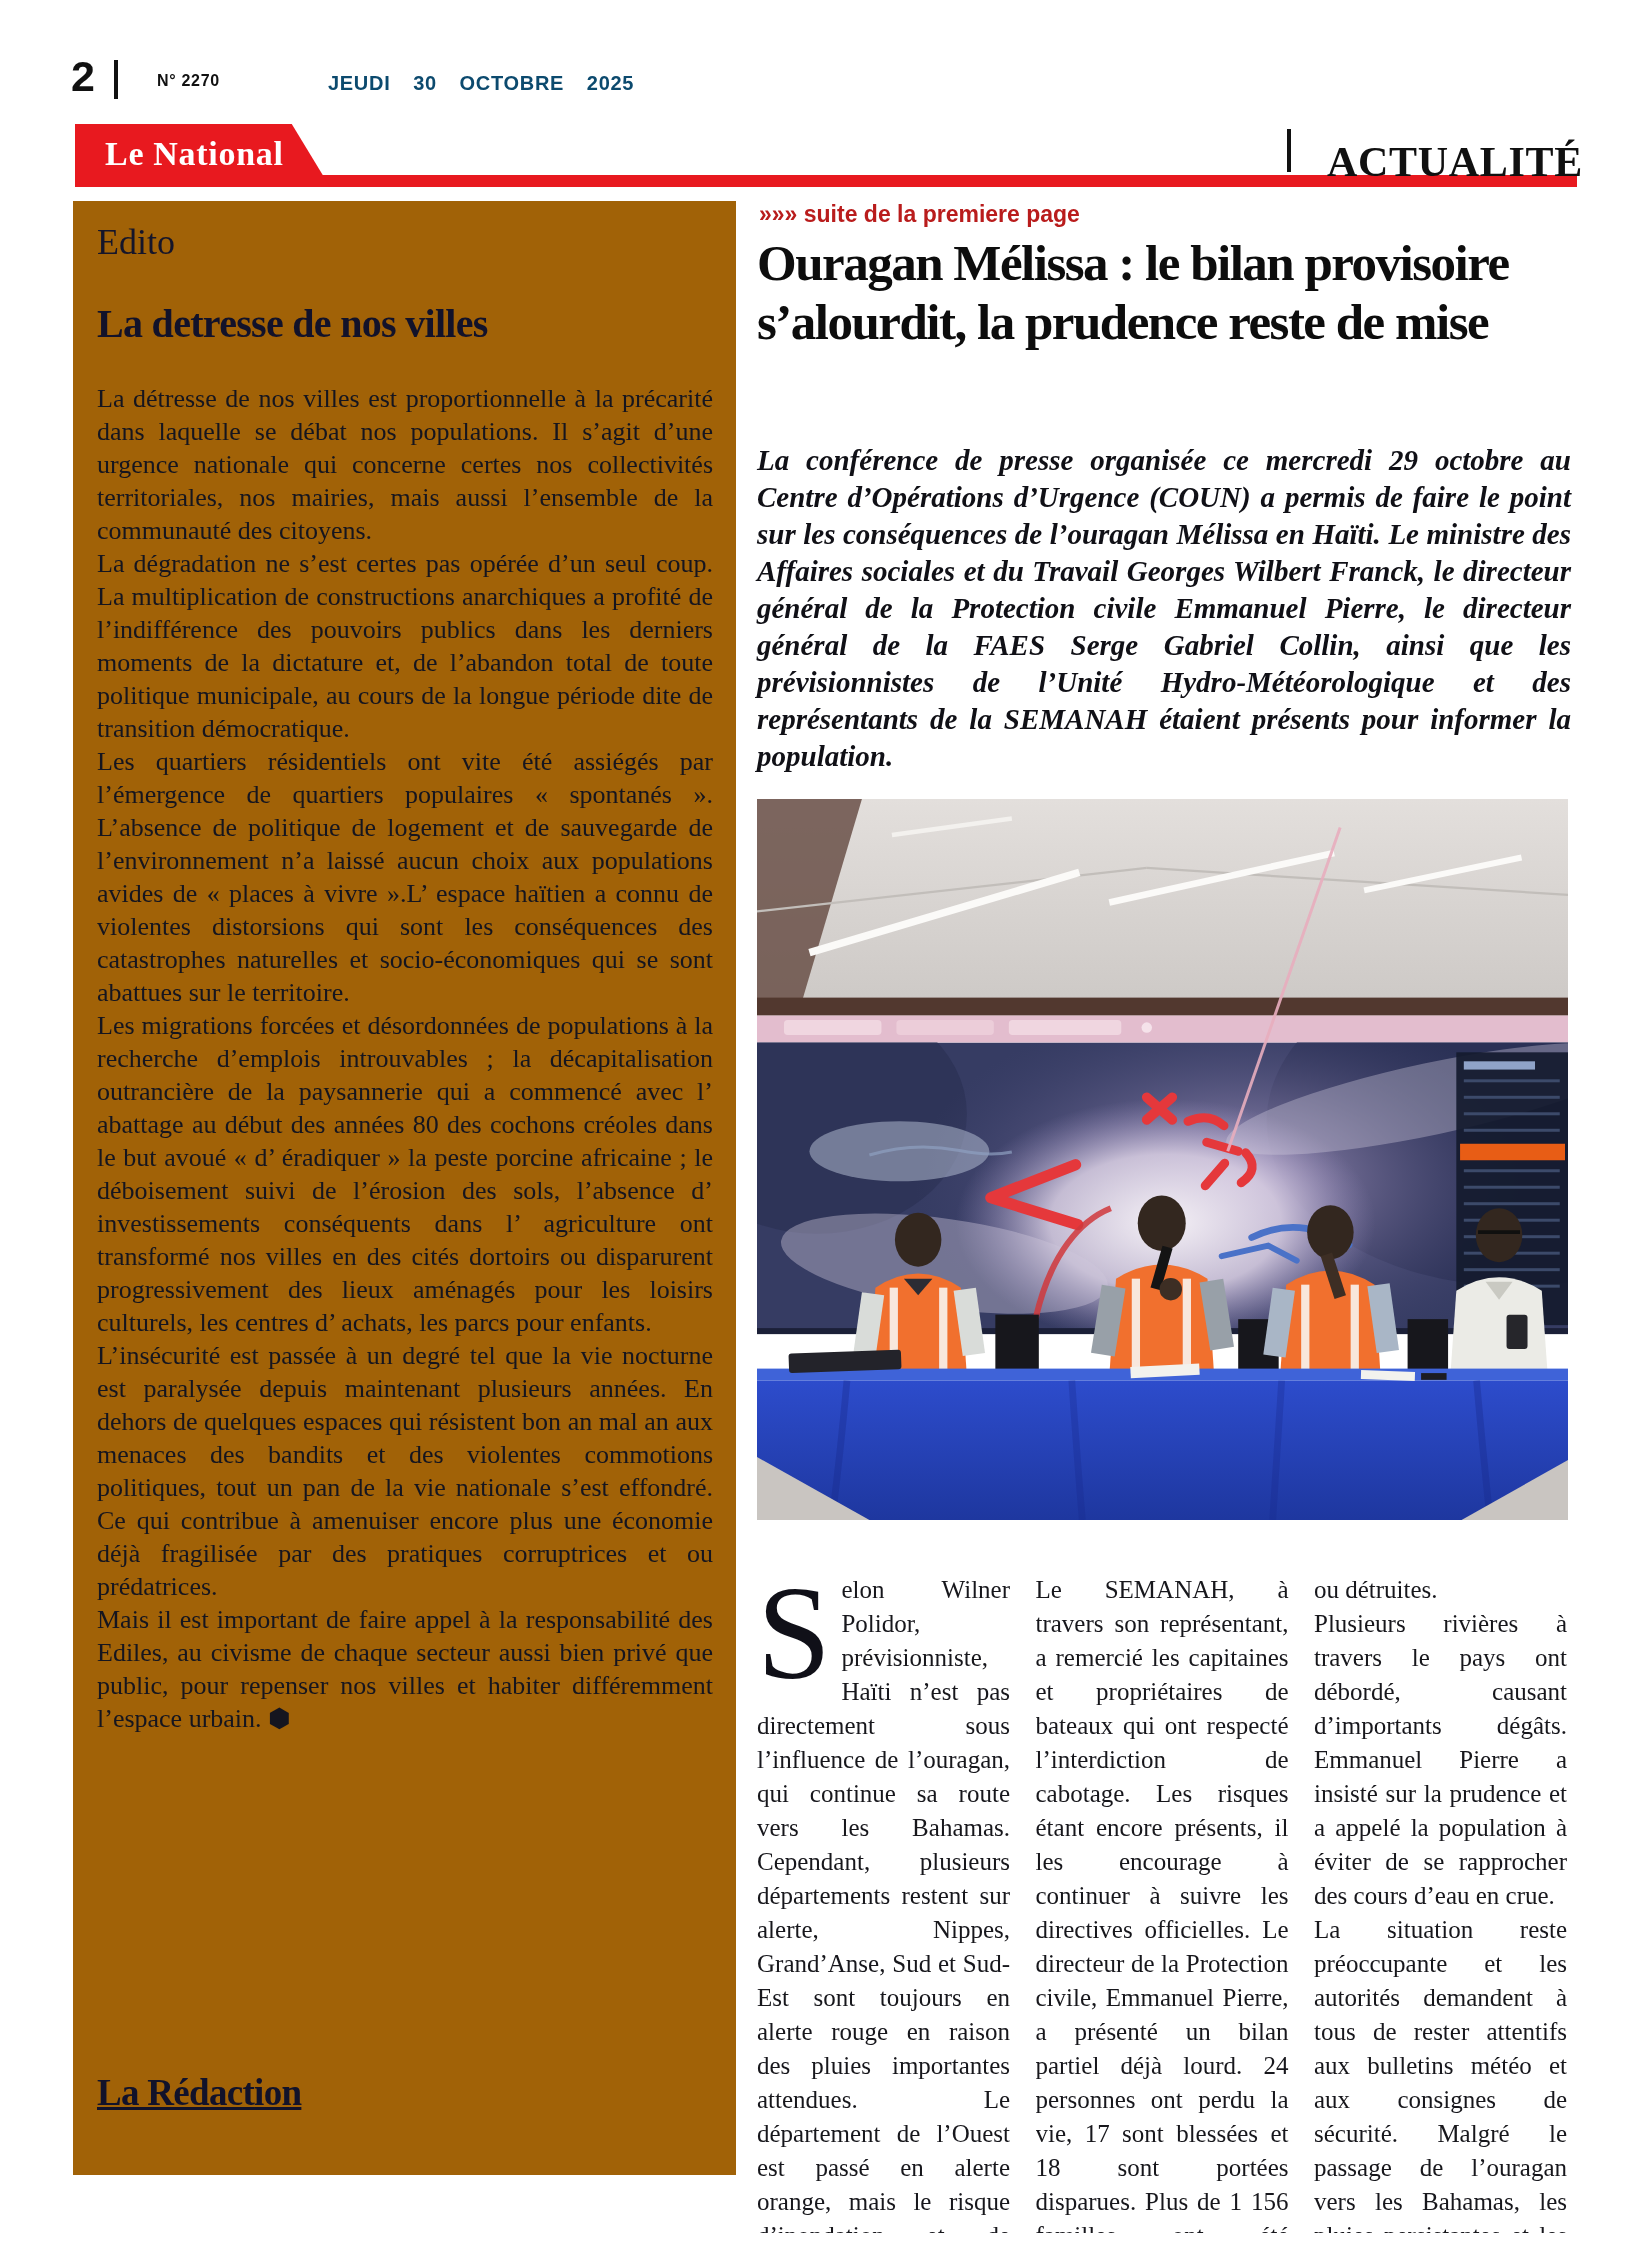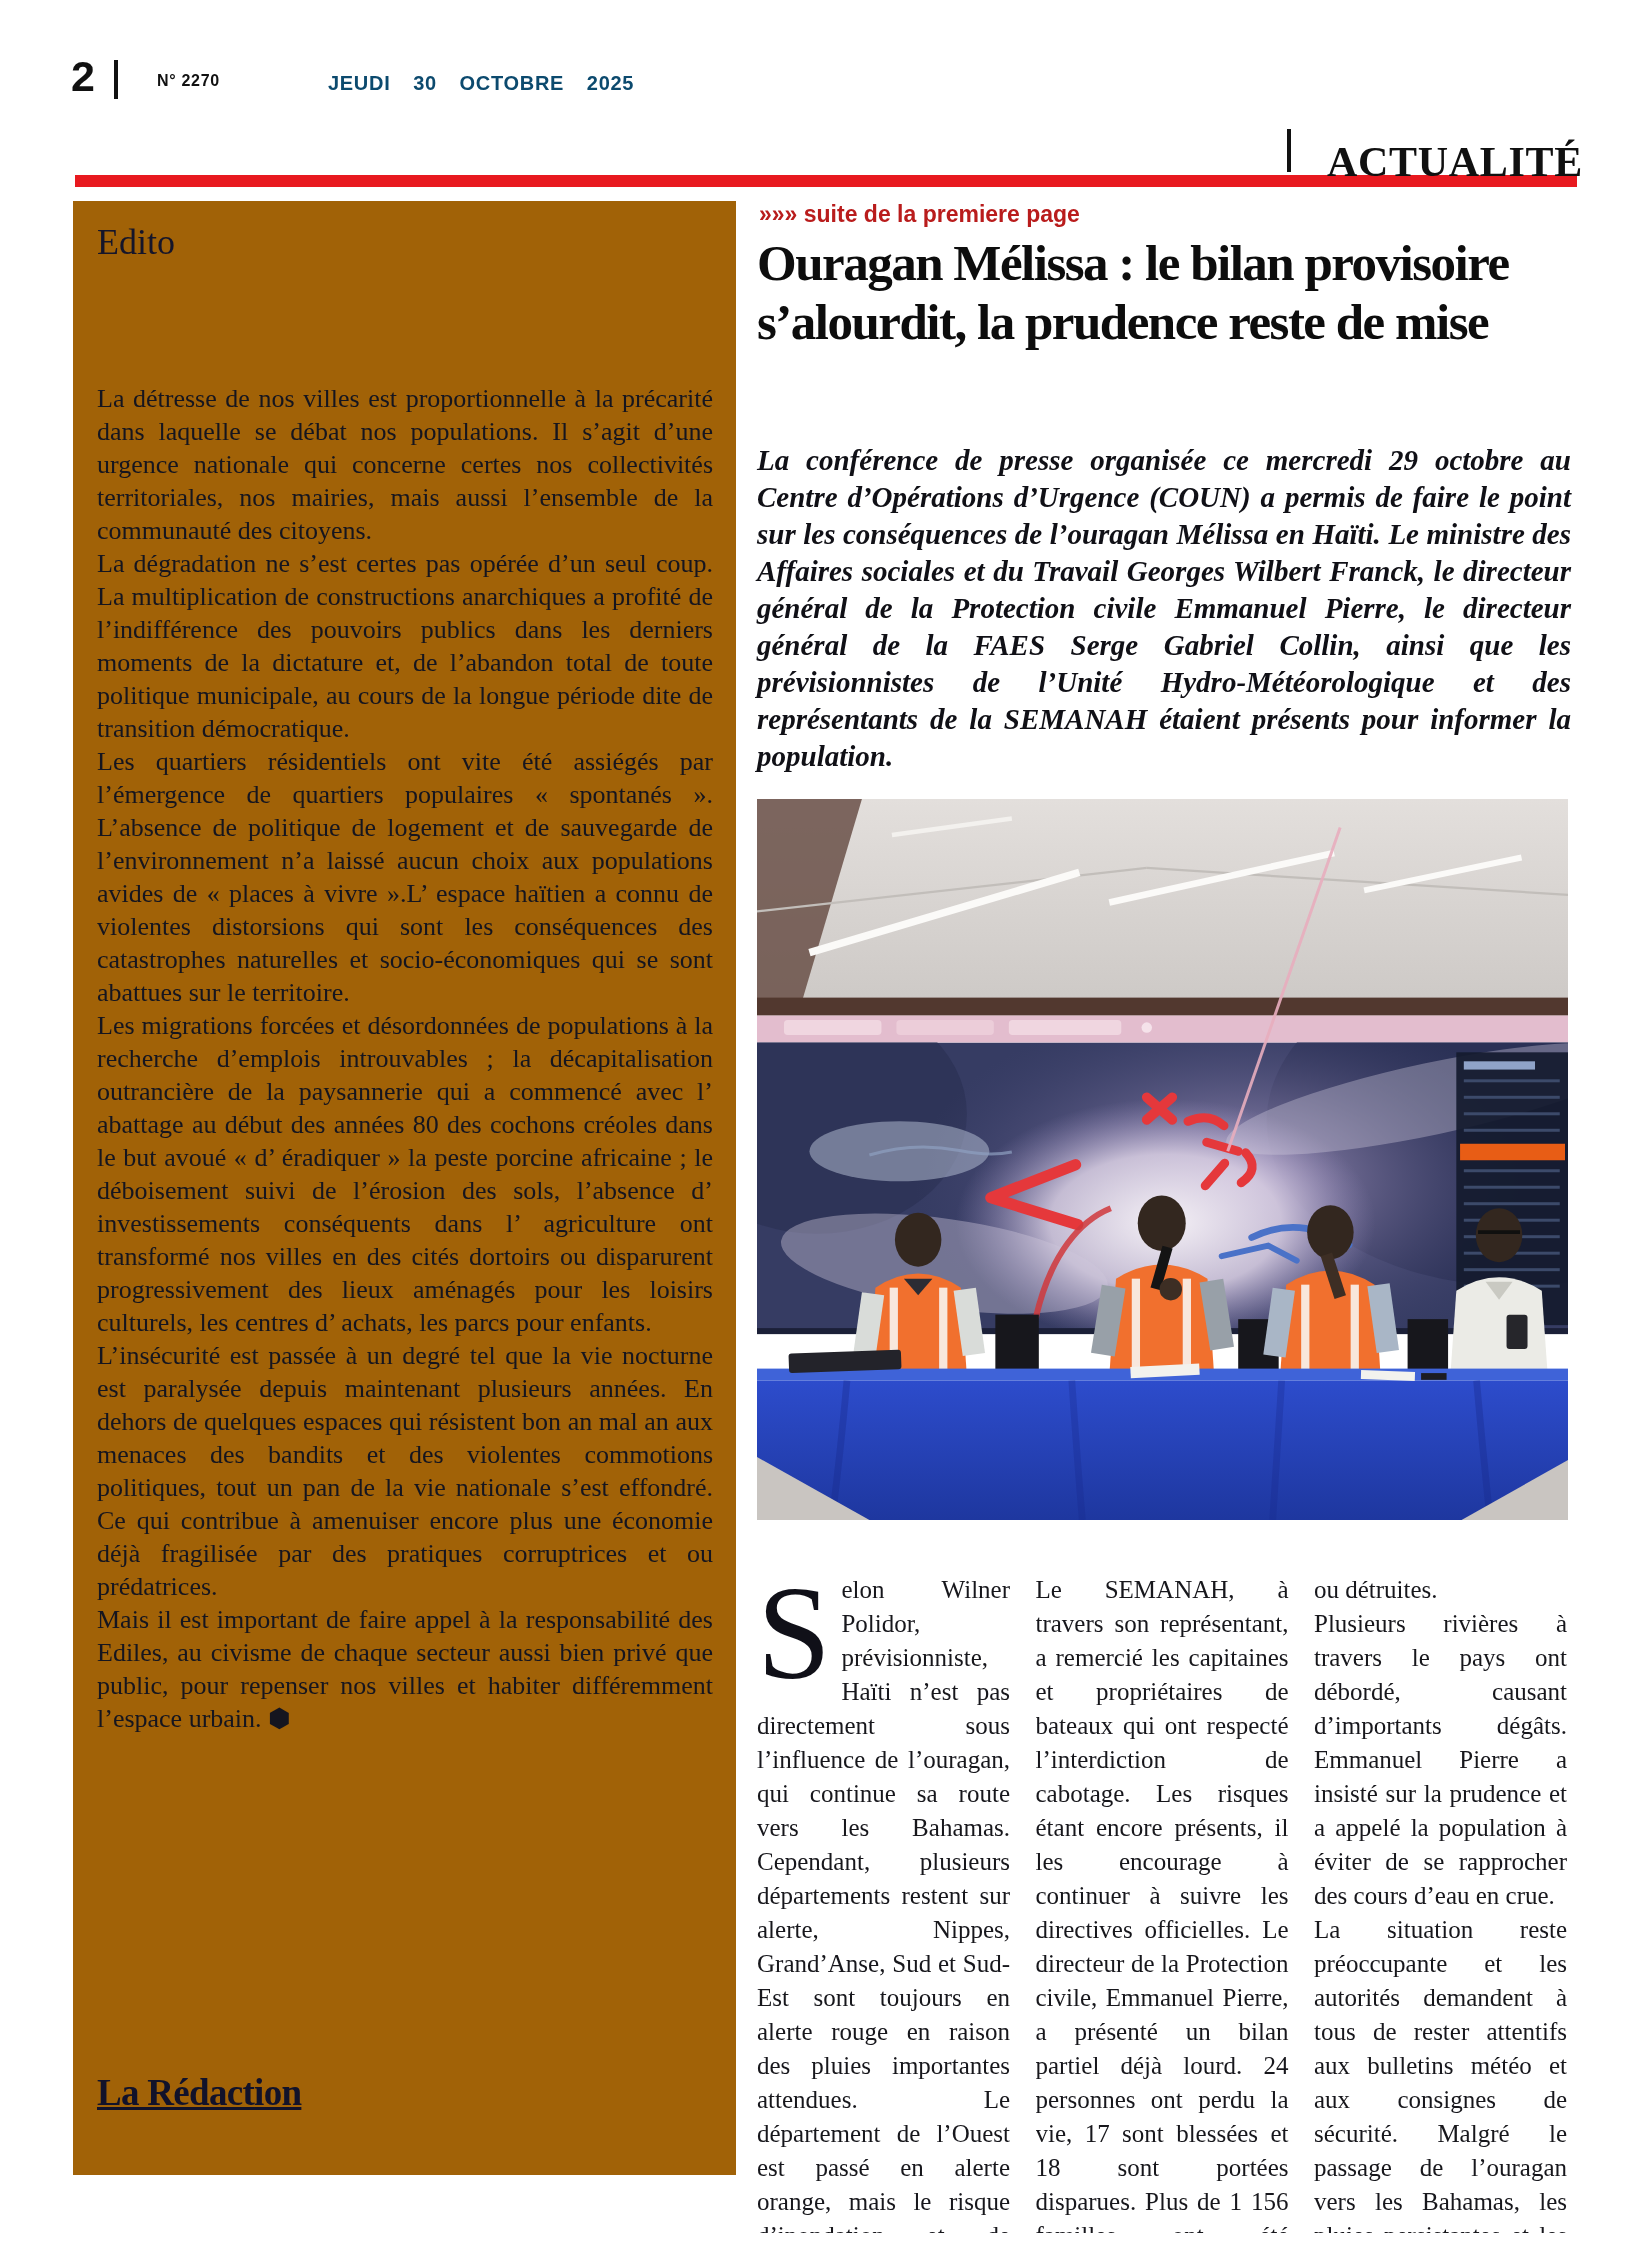--- a/index.html
+++ b/index.html
@@ -49,25 +49,29 @@
 </head>
 <body>
 
 <div class="page">
 
   <div class="pagenum">2</div>
   <div class="pagenum-bar"></div>
   <div class="issue">N° 2270</div>
   <div class="date">JEUDI  30  OCTOBRE  2025</div>
   <div class="red-strip"></div>
+  <div class="banner">
+    <div class="banner-text">Le National</div>
+  </div>
   <div class="section-bar"></div>
   <div class="section-title">ACTUALITÉ</div>
 
   <div class="edito">
     <div class="edito-kicker">Edito</div>
+    <div class="edito-title">La detresse de nos villes</div>
     <div class="edito-body">La détresse de nos villes est proportionnelle à la précarité dans laquelle se débat nos populations. Il s’agit d’une urgence nationale qui concerne certes nos collectivités territoriales, nos mairies, mais  aussi l’ensemble de la communauté des citoyens.
 La dégradation ne s’est certes pas opérée d’un seul coup. La multiplication de constructions anarchiques a profité de l’indifférence des pouvoirs publics dans les derniers moments de la dictature et, de l’abandon total de toute politique municipale, au cours de la longue période dite de transition démocratique.
 Les quartiers résidentiels ont vite été assiégés par l’émergence de quartiers populaires « spontanés ». L’absence de politique de logement et de sauvegarde de l’environnement n’a laissé aucun choix aux populations avides de « places à vivre ».L’ espace haïtien a connu de violentes distorsions qui sont les conséquences des catastrophes naturelles et socio-économiques qui se sont abattues sur le territoire.
 Les migrations forcées et désordonnées de populations à la recherche d’emplois introuvables ; la décapitalisation outrancière de la paysannerie qui a commencé avec l’ abattage au début des années 80 des cochons créoles dans le but avoué « d’ éradiquer » la peste porcine africaine ; le déboisement suivi de l’érosion des sols, l’absence d’ investissements conséquents dans l’ agriculture ont transformé nos villes en des cités dortoirs ou disparurent progressivement des lieux aménagés pour les loisirs culturels, les centres d’ achats, les parcs pour enfants.
 L’insécurité est passée à un degré tel que la vie nocturne est paralysée depuis maintenant plusieurs années. En dehors de quelques espaces qui résistent bon an mal an aux menaces des bandits et des violentes commotions politiques, tout un pan de la vie nationale s’est effondré. Ce qui contribue à amenuiser encore plus une économie déjà fragilisée par des pratiques corruptrices et ou prédatrices.
 Mais il est important de faire appel à la responsabilité des Ediles, au civisme de chaque secteur aussi bien privé que public, pour repenser nos villes et habiter différemment l’espace urbain. ⬢</div>
     <div class="edito-sig">La Rédaction</div>
   </div>
 
   <div class="kicker">»»» suite de la premiere page</div>

